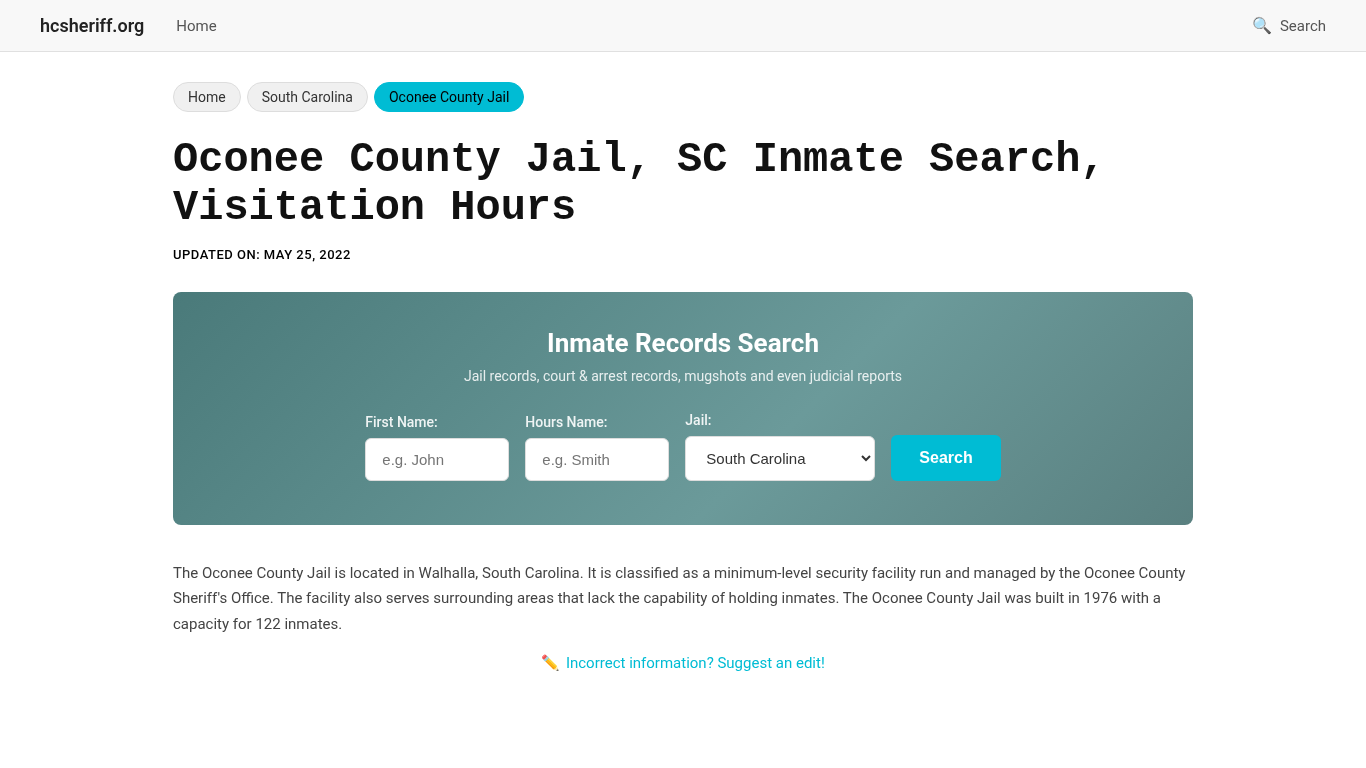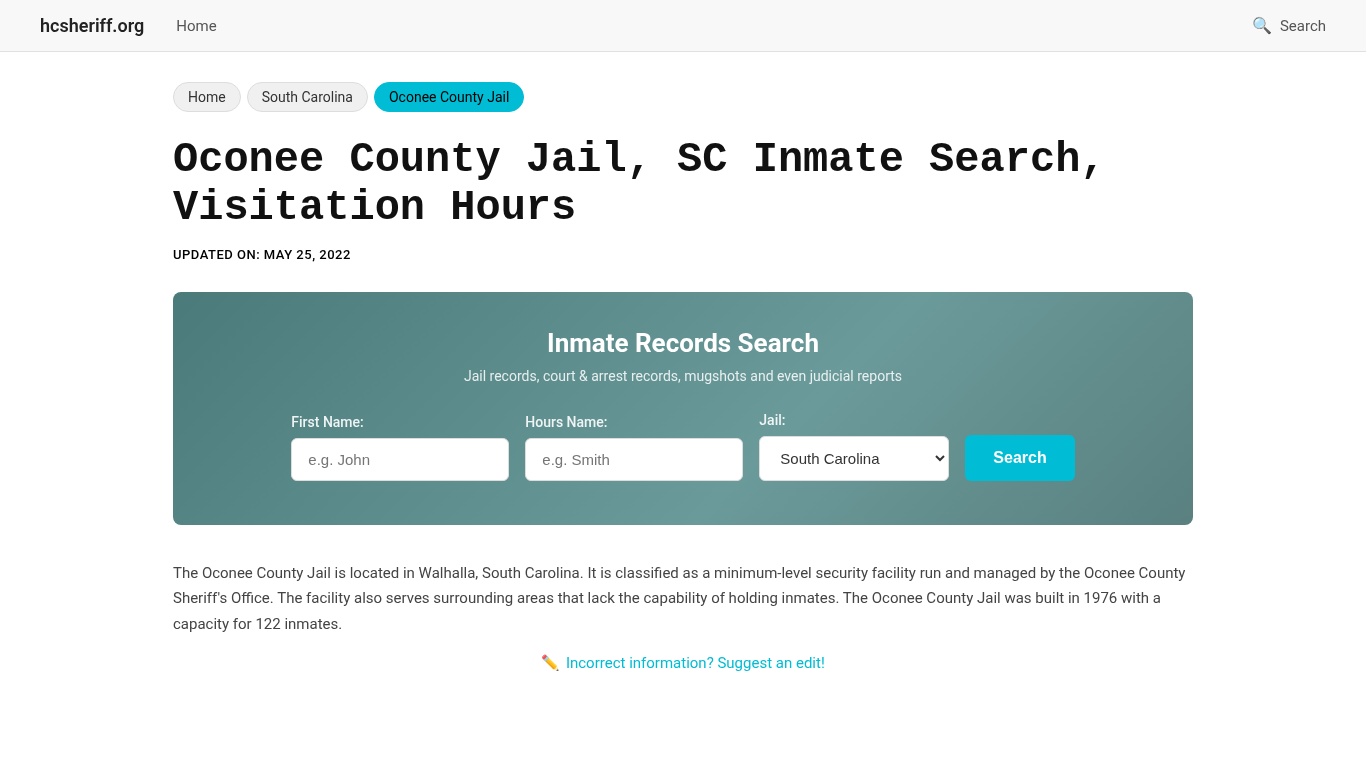--- a/index.html
+++ b/index.html
@@ -152,21 +152,21 @@
       font-size: 14px;
       color: rgba(255,255,255,0.9);
       font-weight: 500;
     }
 
     .form-input {
       padding: 12px 16px;
       border-radius: 6px;
       border: 1px solid #ddd;
       font-size: 15px;
-      width: 218px;
+      width: 144px;
       background: #fff;
       color: #888;
       outline: none;
     }
 
     .form-select {
       padding: 12px 16px;
       border-radius: 6px;
       border: 1px solid #ddd;
       font-size: 15px;

